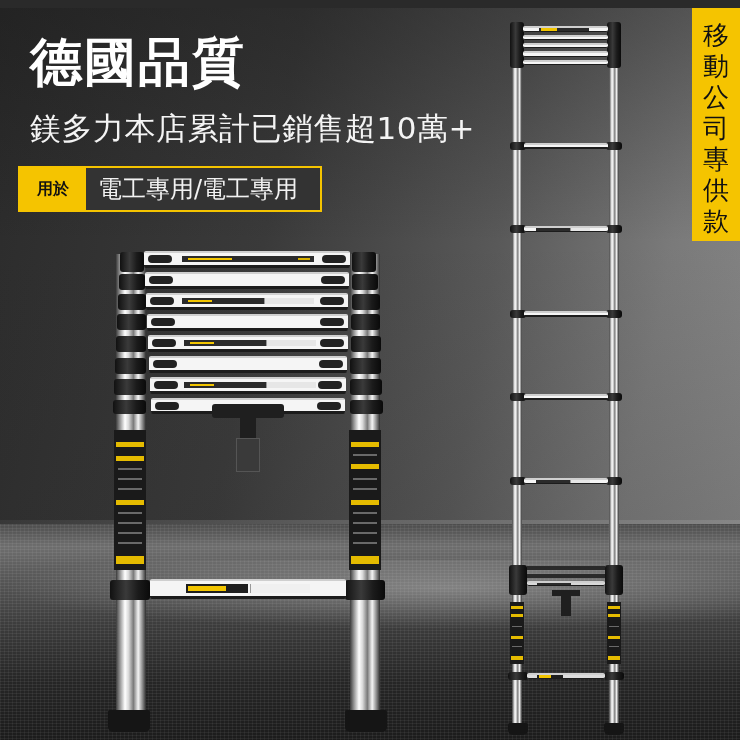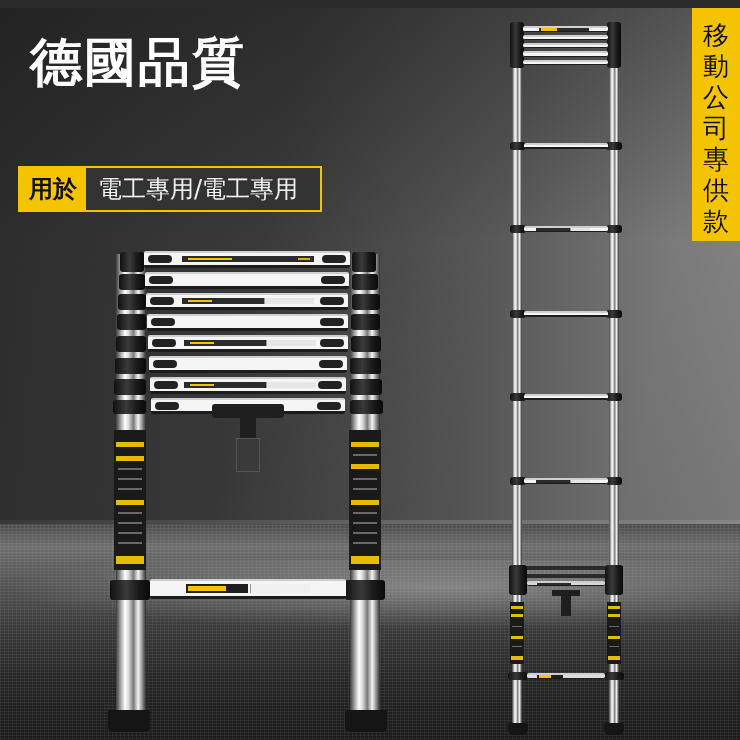--- a/index.html
+++ b/index.html
@@ -20,21 +20,21 @@
   .glitter { position: absolute; left: 0; top: 552px; width: 740px; height: 70px;
     background: radial-gradient(ellipse at 60% 40%, rgba(220,220,220,0.35), rgba(0,0,0,0) 70%); }
 
   
   .title { position: absolute; left: 30px; top: 24px; color: #ffffff; font-size: 52px; font-weight: bold;
     letter-spacing: 2px; line-height: 60px; }
   .subtitle { position: absolute; left: 30px; top: 102px; color: #f4f4f4; font-size: 31px; line-height: 36px;
     letter-spacing: 0.5px; }
   .tag { position: absolute; left: 18px; top: 158px; height: 46px; width: 304px; display: flex;
     border: 2px solid #f5c400; background: #333; }
-  .tag-key { background: #f5c400; color: #111; font-size: 24px; font-weight: bold; width: 66px;
+  .tag-key { background: #f5c400; color: #111; font-size: 16px; font-weight: bold; width: 66px;
     display: flex; align-items: center; justify-content: center; }
   .tag-val { color: #f2f2f2; font-size: 24px; display: flex; align-items: center; padding-left: 12px; flex: 1; }
 
   .vbanner { position: absolute; left: 692px; top: 0; width: 48px; height: 233px; background: #f5c400;
     display: flex; flex-direction: column; align-items: center; padding-top: 12px; }
   .vbanner span { color: #111; font-size: 26px; line-height: 31px; display: block; }
 
   
   .pole { position: absolute;
     background: linear-gradient(90deg, #3c3c3c 0%, #9a9a9a 14%, #ffffff 30%, #d9d9d9 42%, #7a7a7a 58%, #f4f4f4 74%, #8c8c8c 88%, #2e2e2e 100%); }
@@ -54,20 +54,21 @@
 </head>
 <body>
 
 <div class="scene">
   <div class="sky-shade"></div>
   <div class="horizon"></div>
   <div class="sea"></div>
   <div class="glitter"></div>
 
   <div class="title">德國品質</div>
+  <div class="subtitle">鎂多力本店累計已銷售超10萬+</div>
 
   <div class="tag">
     <div class="tag-key">用於</div>
     <div class="tag-val">電工專用/電工專用</div>
   </div>
 
   <div class="vbanner">
     <span>移</span>
     <span>動</span>
     <span>公</span>

